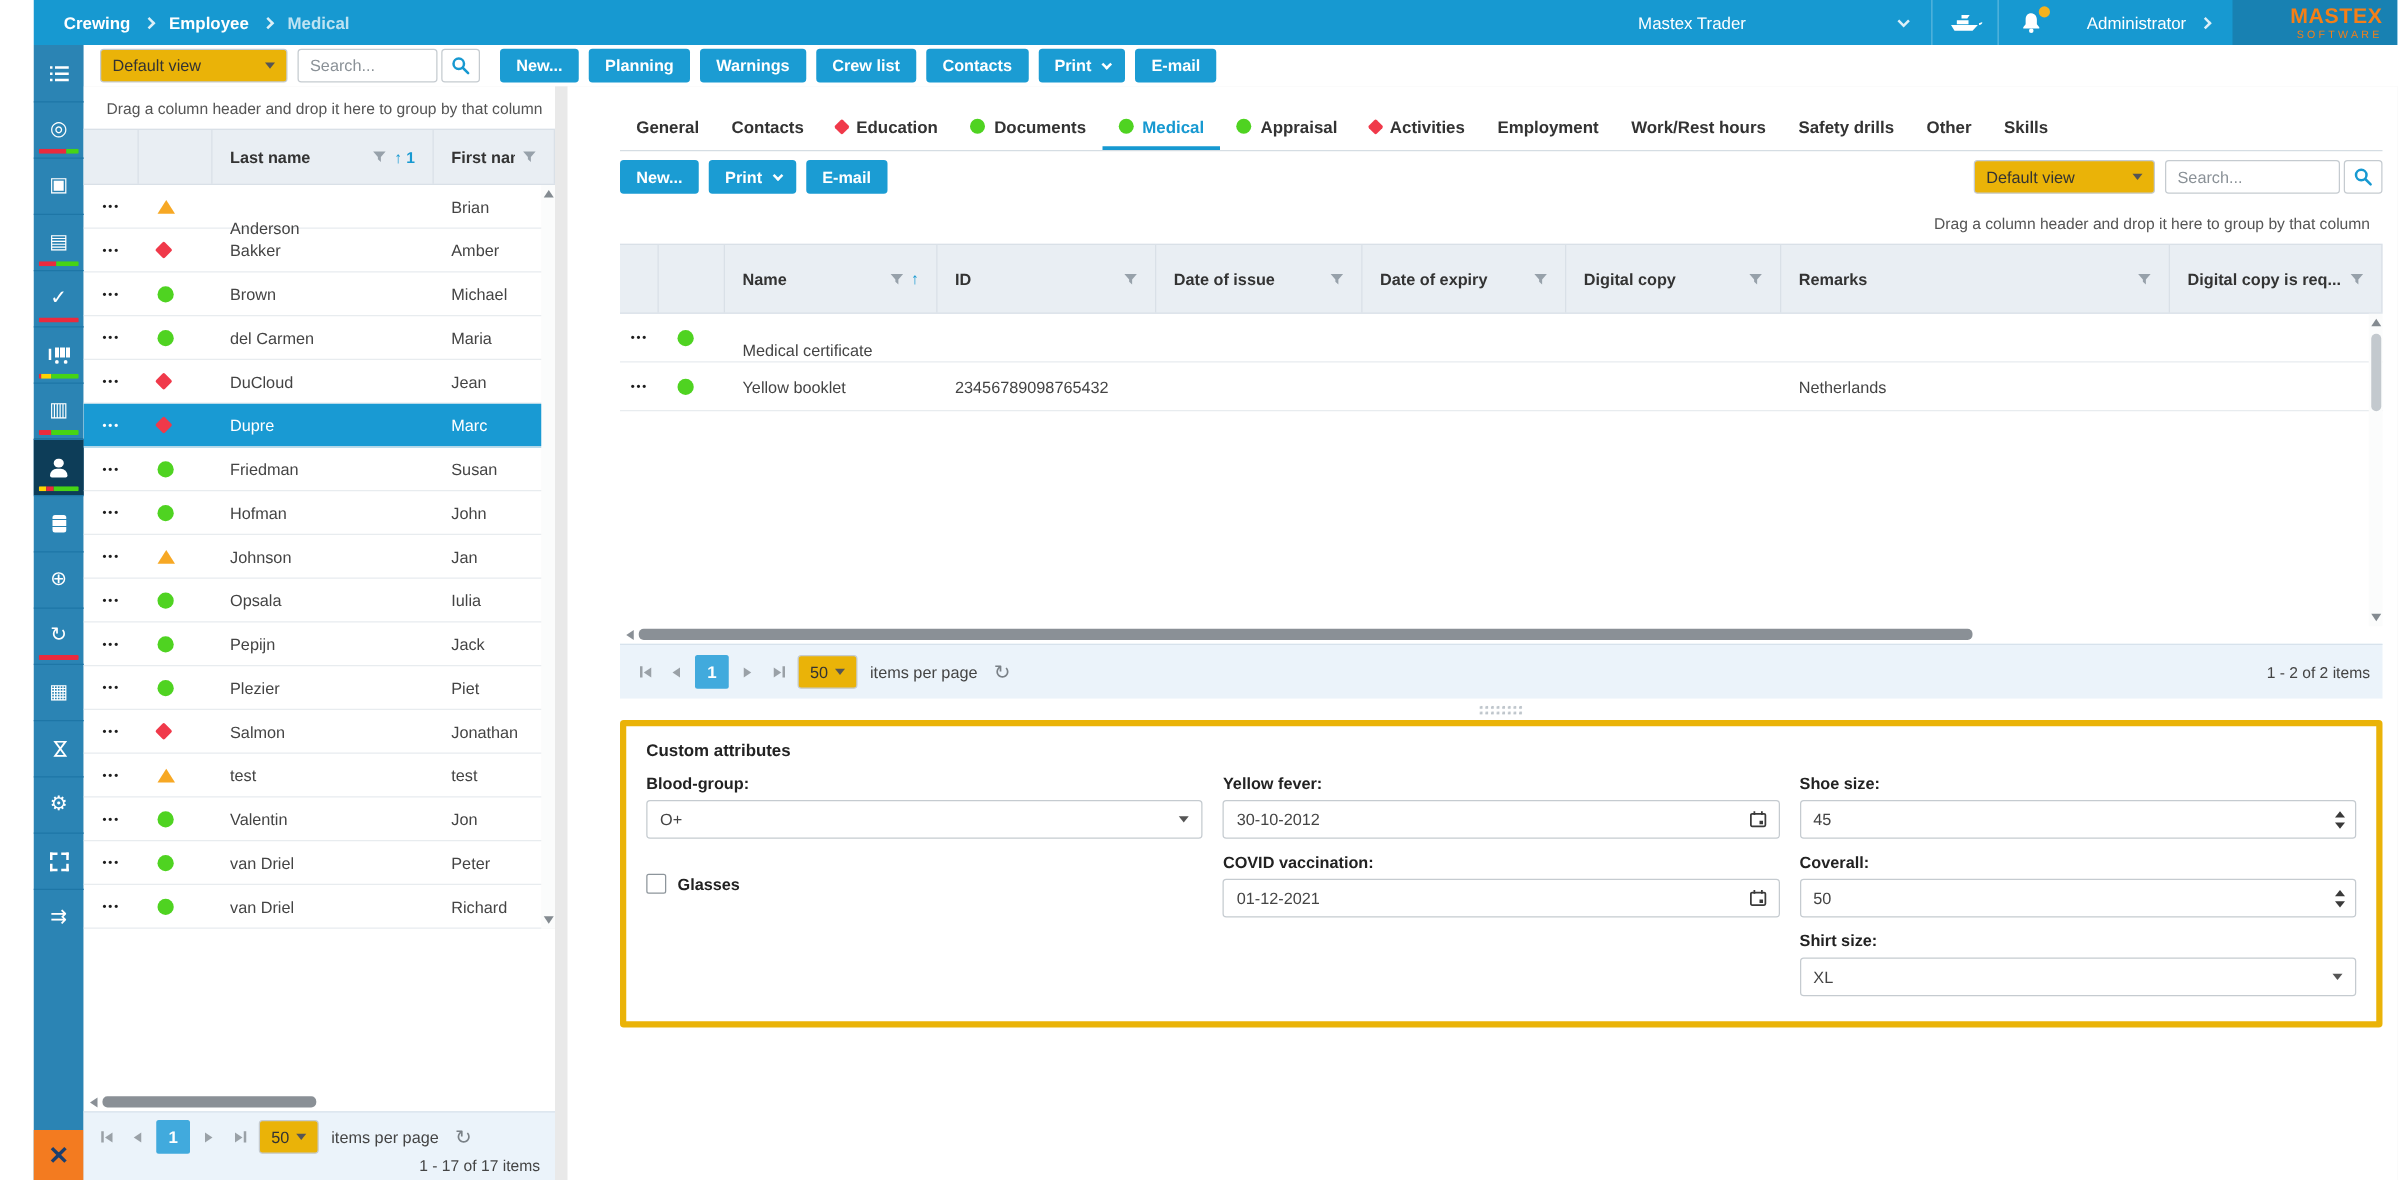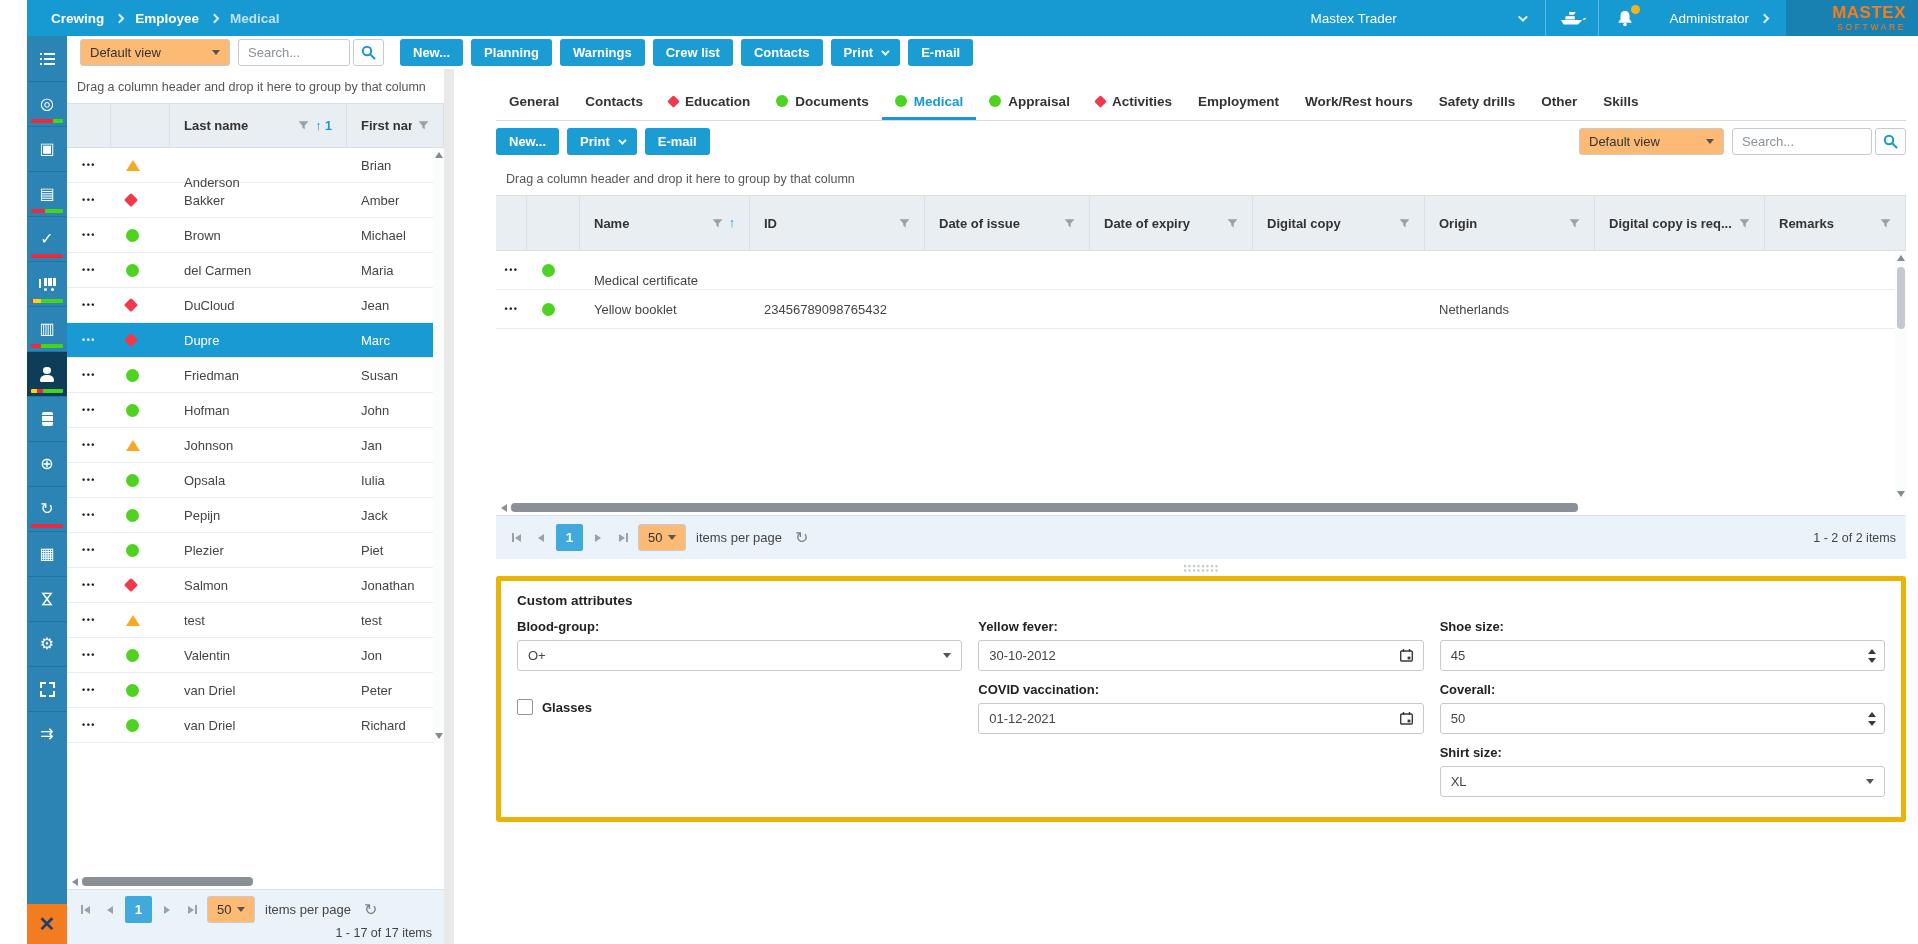--- a/index.html
+++ b/index.html
@@ -56,35 +56,35 @@
     linear-gradient(#fff,#fff) 0 0/6px 2px, linear-gradient(#fff,#fff) 0 0/2px 6px,
     linear-gradient(#fff,#fff) 100% 0/6px 2px, linear-gradient(#fff,#fff) 100% 0/2px 6px,
     linear-gradient(#fff,#fff) 0 100%/6px 2px, linear-gradient(#fff,#fff) 0 100%/2px 6px,
     linear-gradient(#fff,#fff) 100% 100%/6px 2px, linear-gradient(#fff,#fff) 100% 100%/2px 6px;
     background-repeat:no-repeat; }
 
   .content { flex:1; display:flex; flex-direction:column; min-width:0; }
 
   
   .toolbar1 { height:33px; flex:none; background:#fff; display:flex; align-items:center; padding-left:13px; gap:8px; }
-  .combo { height:27px; border:1px solid #c5cbd0; border-radius:3px; background:#fdba74; display:flex; align-items:center; justify-content:space-between; padding:0 9px; font-size:13px; color:#333; cursor:pointer; gap:6px; }
+  .combo { height:27px; border:1px solid #c5cbd0; border-radius:3px; background:#eab308; display:flex; align-items:center; justify-content:space-between; padding:0 9px; font-size:13px; color:#333; cursor:pointer; gap:6px; }
   .view-combo { width:150px; }
   .sel-arrow { width:0; height:0; border-left:4px solid transparent; border-right:4px solid transparent; border-top:5px solid #555; flex:none; }
   .searchbox { display:flex; align-items:center; gap:3px; }
   .searchbox input { width:112px; height:27px; border:1px solid #c5cbd0; border-radius:3px; padding:0 9px; font-size:13px; color:#333; outline:none; font-family:inherit; }
   .searchbox input::placeholder { color:#8a9197; }
   .magbtn { width:31px; height:27px; border:1px solid #c5cbd0; border-radius:3px; background:#fff; display:flex; align-items:center; justify-content:center; cursor:pointer; }
   .tbtn { height:27px; background:#1b9cd3; border:none; border-radius:3px; color:#fff; font-weight:700; font-size:13px; padding:0 13px; display:flex; align-items:center; gap:8px; cursor:pointer; font-family:inherit; }
   .tbtn.ml { margin-left:8px; }
   .bchev { display:inline-block; width:6px; height:6px; border-right:2px solid #fff; border-bottom:2px solid #fff; transform:rotate(45deg) translateY(-2px); }
 
   
   .bodyrow { flex:1; display:flex; min-height:0; background:#e9e9e9; }
   .left-panel { width:377px; flex:none; margin-right:10px; background:#fff; display:flex; flex-direction:column; min-height:0; }
-  .group-hint { padding:11px 10px 9px; font-size:12.5px; color:#555; flex:none; white-space:nowrap; overflow:hidden; }
+  .group-hint { padding:11px 10px 9px; font-size:12.5px; color:#555; flex:none; white-space:nowrap; overflow:hidden;text-align:right; }
   .grid-head { display:flex; align-items:stretch; background:#e9eef3; border-top:1px solid #d9e0e7; border-bottom:1px solid #d9e0e7; flex:none; }
   .grid-head.g1 { height:45px; }
   .grid-head.g2 { height:56px; }
   .hc { display:flex; align-items:center; padding:0 14px; border-right:1px solid #d9e0e7; font-size:13px; font-weight:700; color:#333; gap:6px; overflow:hidden; white-space:nowrap; flex:none; }
   .hc .lbl { flex:1; overflow:hidden; }
   .funnel { flex:none; display:flex; align-items:center; cursor:pointer; }
   .sortmark { color:#1799d1; font-weight:700; font-size:12.5px; flex:none; }
   .grid-body { position:relative; flex:none; }
   .erow { height:35px; display:flex; align-items:center; border-bottom:1px solid #e8ecef; font-size:13px; color:#444; cursor:pointer; }
   .dots { text-align:center; font-size:9px; letter-spacing:1.5px; color:#1d1d1d; font-weight:700; flex:none; cursor:pointer; }
@@ -618,38 +618,30 @@
                 </span>
               </div>
               <div class="hc" style="width: 172px;">
                 <span class="lbl">Digital copy</span>
                 <span class="funnel">
                   <svg width="11" height="11" viewBox="0 0 11 11">
                     <path d="M0.5 1.2h10L6.7 5.6v3.9L4.3 7.4V5.6z" fill="#97a1aa"></path>
                   </svg>
                 </span>
               </div>
-              <div class="hc" style="width: 170px;">
-                <span class="lbl">Origin</span>
+              <div class="hc" style="flex: 1 1 0%; min-width: 0px;">
+                <span class="lbl">Remarks</span>
                 <span class="funnel">
                   <svg width="11" height="11" viewBox="0 0 11 11">
                     <path d="M0.5 1.2h10L6.7 5.6v3.9L4.3 7.4V5.6z" fill="#97a1aa"></path>
                   </svg>
                 </span>
               </div>
               <div class="hc" style="width: 170px;">
                 <span class="lbl">Digital copy is req...</span>
-                <span class="funnel">
-                  <svg width="11" height="11" viewBox="0 0 11 11">
-                    <path d="M0.5 1.2h10L6.7 5.6v3.9L4.3 7.4V5.6z" fill="#97a1aa"></path>
-                  </svg>
-                </span>
-              </div>
-              <div class="hc" style="flex: 1 1 0%; min-width: 0px;">
-                <span class="lbl">Remarks</span>
                 <span class="funnel">
                   <svg width="11" height="11" viewBox="0 0 11 11">
                     <path d="M0.5 1.2h10L6.7 5.6v3.9L4.3 7.4V5.6z" fill="#97a1aa"></path>
                   </svg>
                 </span>
               </div>
             </div>
           <div class="grid2-body" id="docBody">
               <div class="drow">
                 <span class="dots" style="width: 31px;">•••</span>

